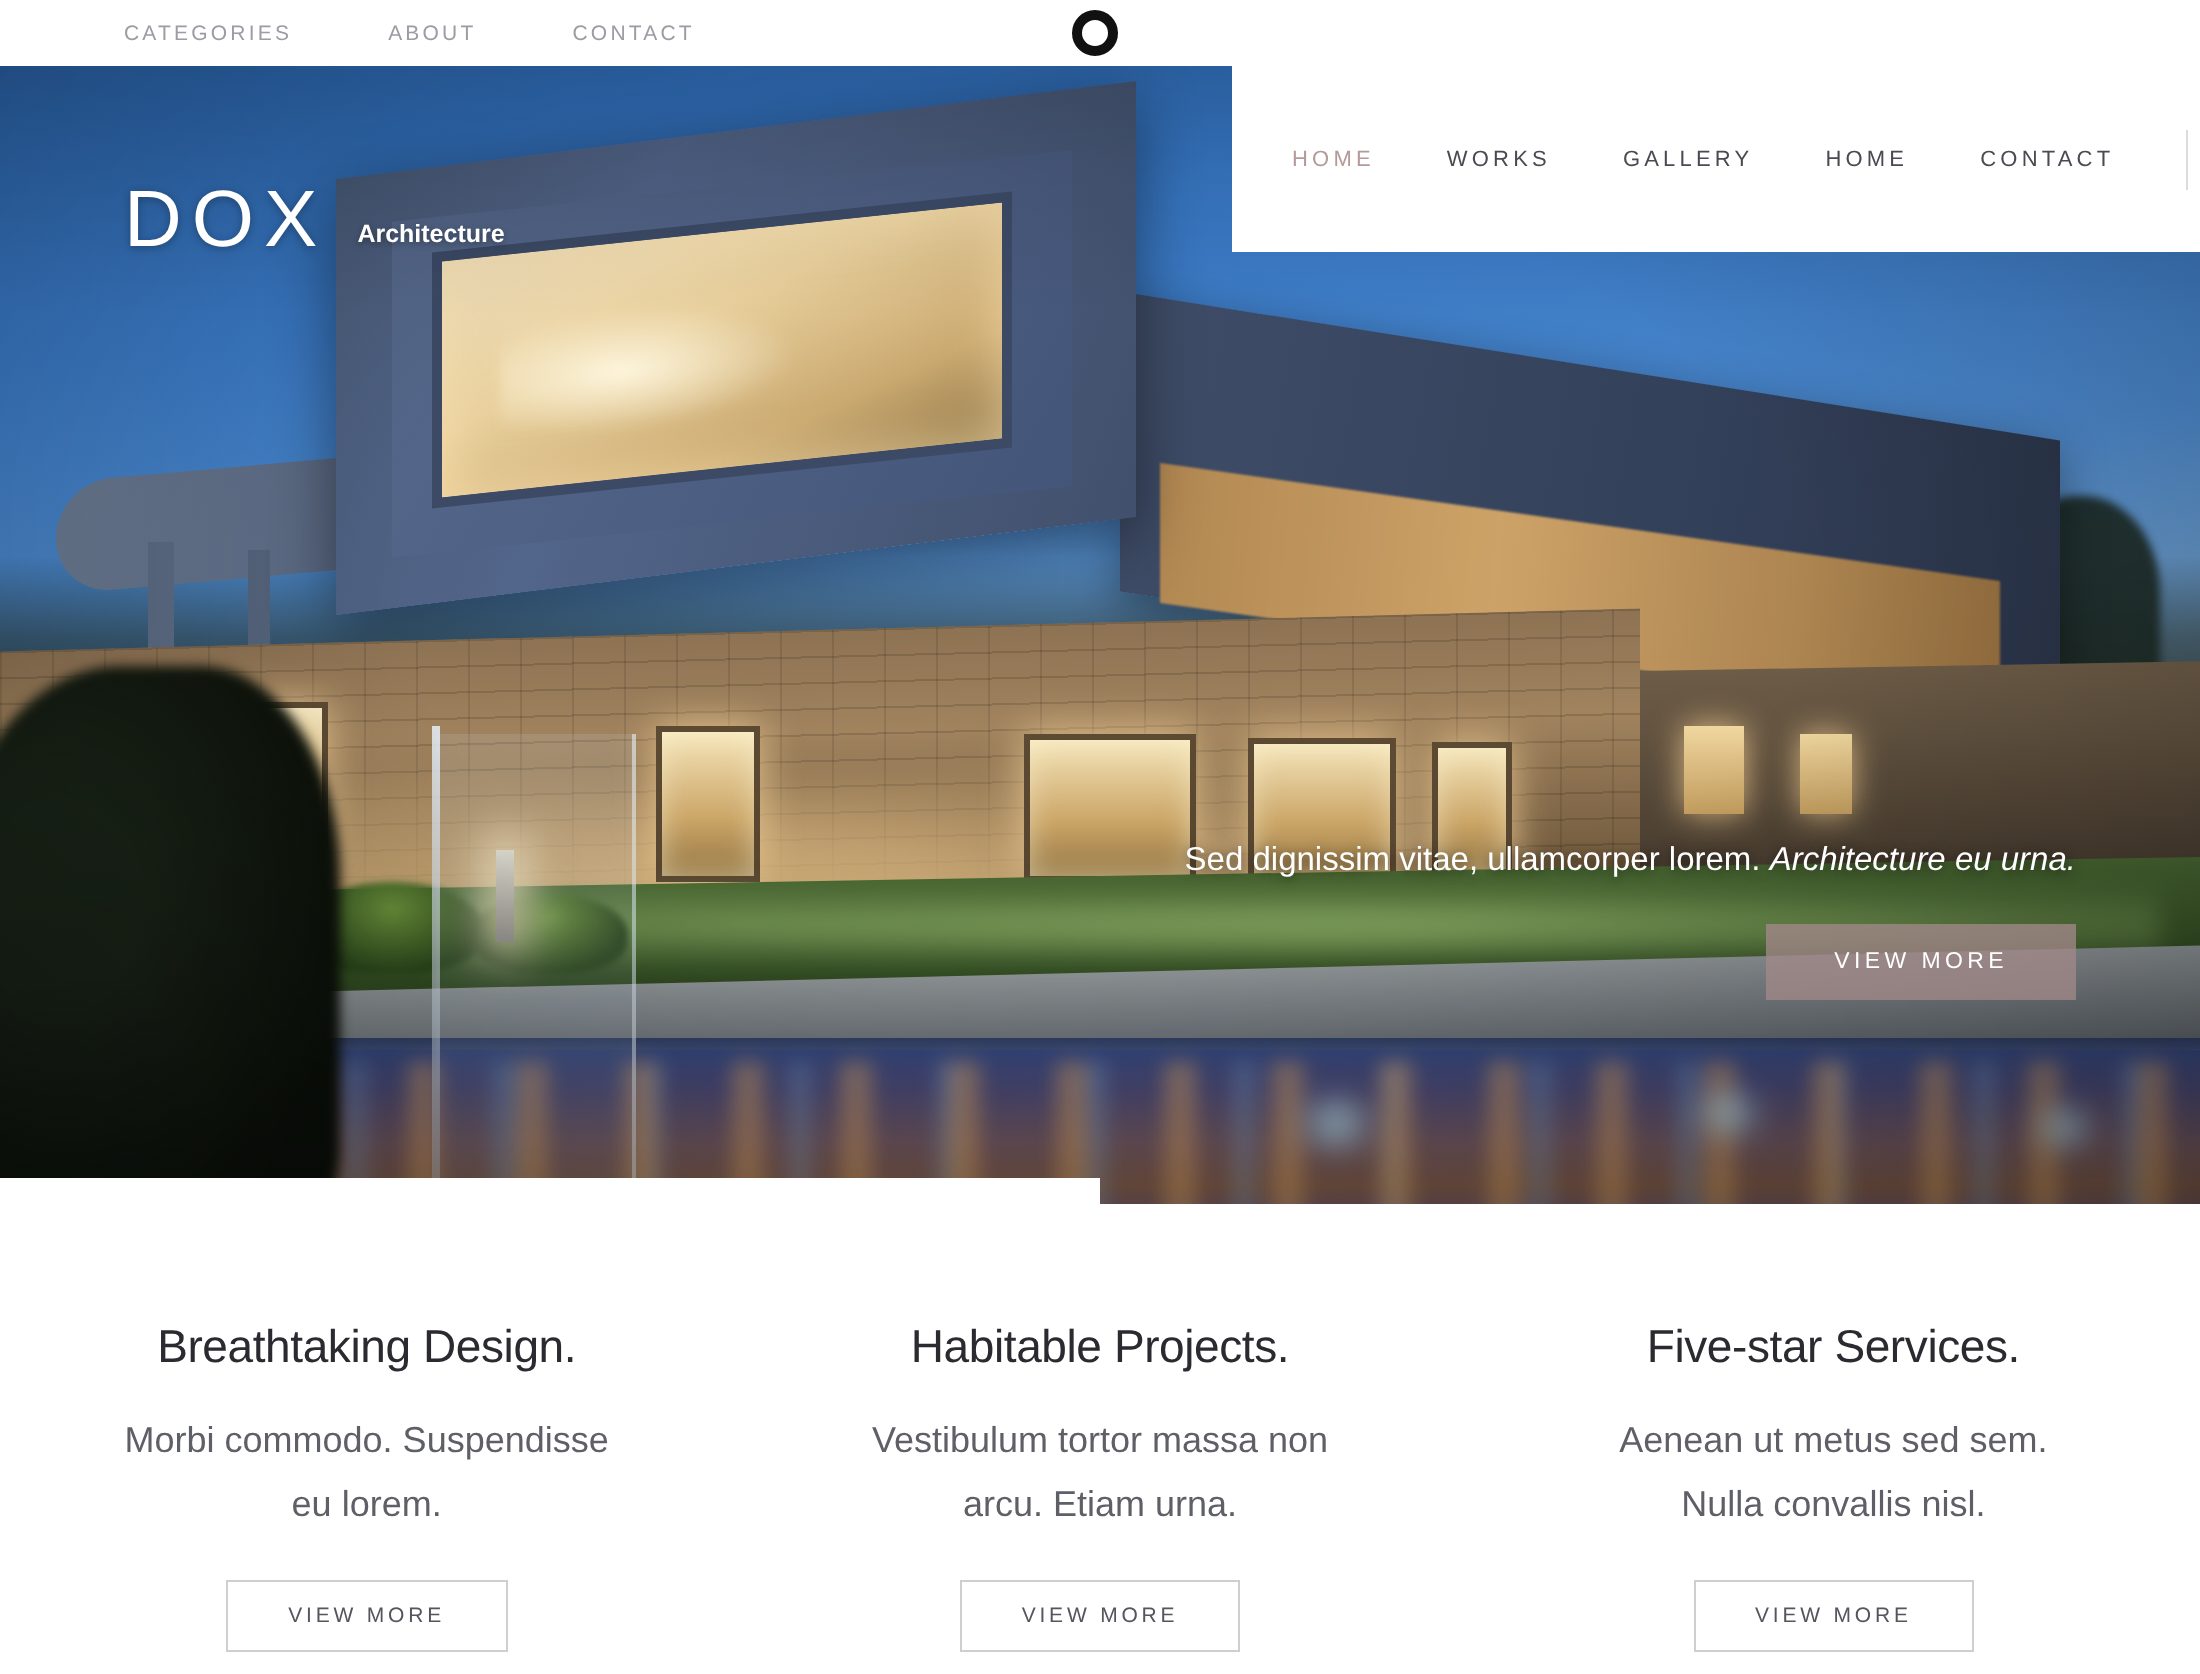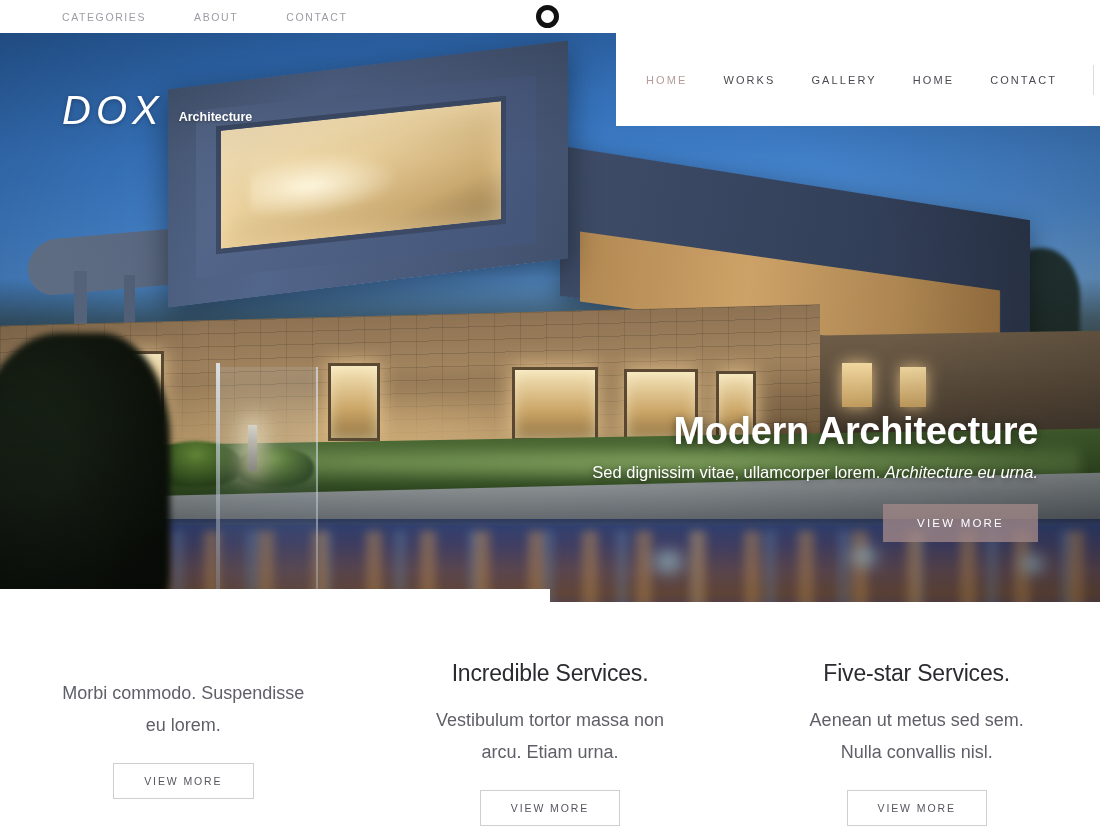--- a/index.html
+++ b/index.html
@@ -201,21 +201,20 @@
     background:
       linear-gradient(180deg, rgba(0,0,0,.12) 0%, rgba(0,0,0,0) 22%, rgba(0,0,0,0) 58%, rgba(0,0,0,.22) 100%),
       radial-gradient(ellipse at 50% 45%, rgba(0,0,0,0) 45%, rgba(0,0,0,.28) 100%);
   }
 
   
   .brand { position:absolute; left:62px; top:57px; display:flex; align-items:flex-end; z-index:25; }
   .brand-mark {
     font-size:40px; font-weight:400; letter-spacing:5px; color:#fff; line-height:1;
     text-shadow:0 1px 4px rgba(0,0,0,.3);
-    font-style:italic;
   }
   .brand-sub {
     font-size:12.5px; font-weight:700; color:#fff; margin-left:15px; margin-bottom:6px;
     text-shadow:0 1px 3px rgba(0,0,0,.35);
     margin-top:12px;
   }
 
   
   .navpanel {
     position:absolute; left:616px; top:33px; width:488px; height:93px;
@@ -337,21 +336,20 @@
 
       <div class="hero-vignette"></div>
     </div>
 
     <div class="brand">
       <span class="brand-mark">DOX</span>
       <span class="brand-sub">Architecture</span>
     </div>
 
     <div class="hero-caption">
-      <div class="hero-title">Modern Architecture</div>
       <div class="hero-sub">
         <span>Sed dignissim vitae, ullamcorper lorem. </span><em>Architecture eu urna.</em>
       </div>
       <button class="hero-btn">VIEW MORE</button>
     </div>
   </div>
 
   <div class="navpanel">
     <nav class="navlist">
       <a href="#" class="active">HOME</a>
@@ -359,25 +357,26 @@
       <a href="#">GALLERY</a>
       <a href="#">HOME</a>
       <a href="#">CONTACT</a>
       <span class="nav-sep"></span>
 
     </nav>
   </div>
 
   <div class="features">
     <div class="feat">
+      <h3>Breathtaking Design.</h3>
       <p>Morbi commodo. Suspendisse eu lorem.</p>
       <button class="feat-btn">VIEW MORE</button>
     </div>
     <div class="feat">
-      <h3>Incredible Services.</h3>
+      <h3>Habitable Projects.</h3>
       <p>Vestibulum tortor massa non arcu. Etiam urna.</p>
       <button class="feat-btn">VIEW MORE</button>
     </div>
     <div class="feat">
       <h3>Five-star Services.</h3>
       <p>Aenean ut metus sed sem. Nulla convallis nisl.</p>
       <button class="feat-btn">VIEW MORE</button>
     </div>
   </div>
 

